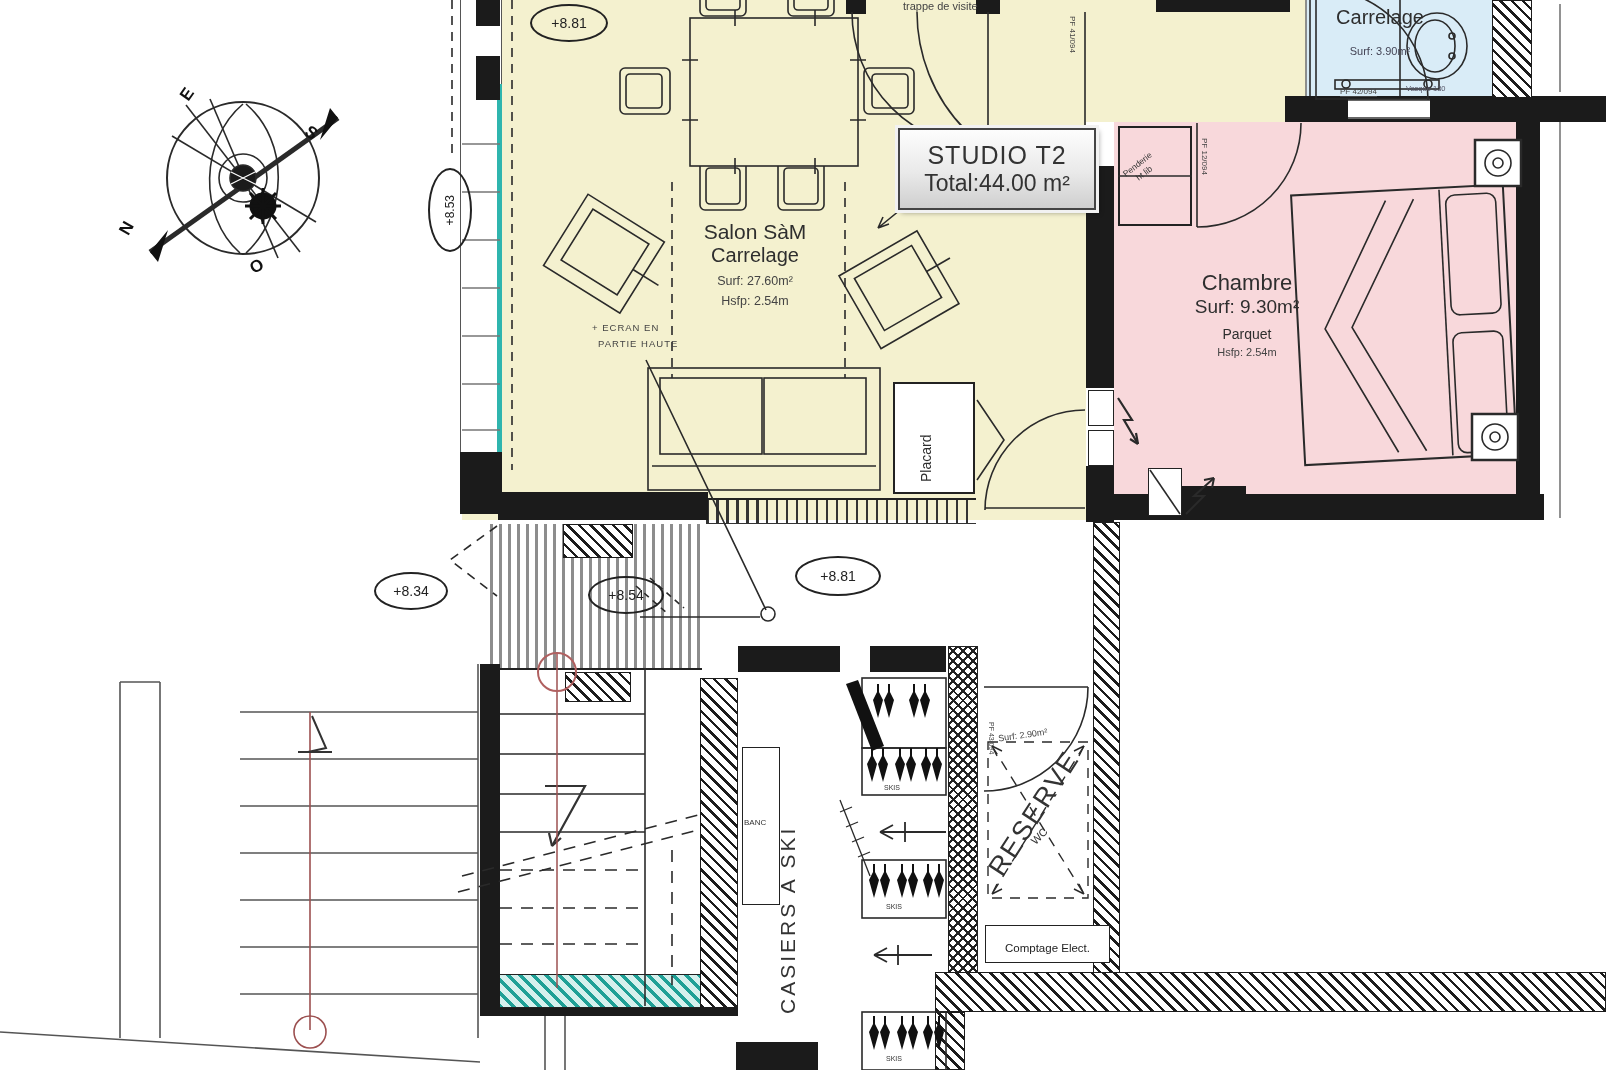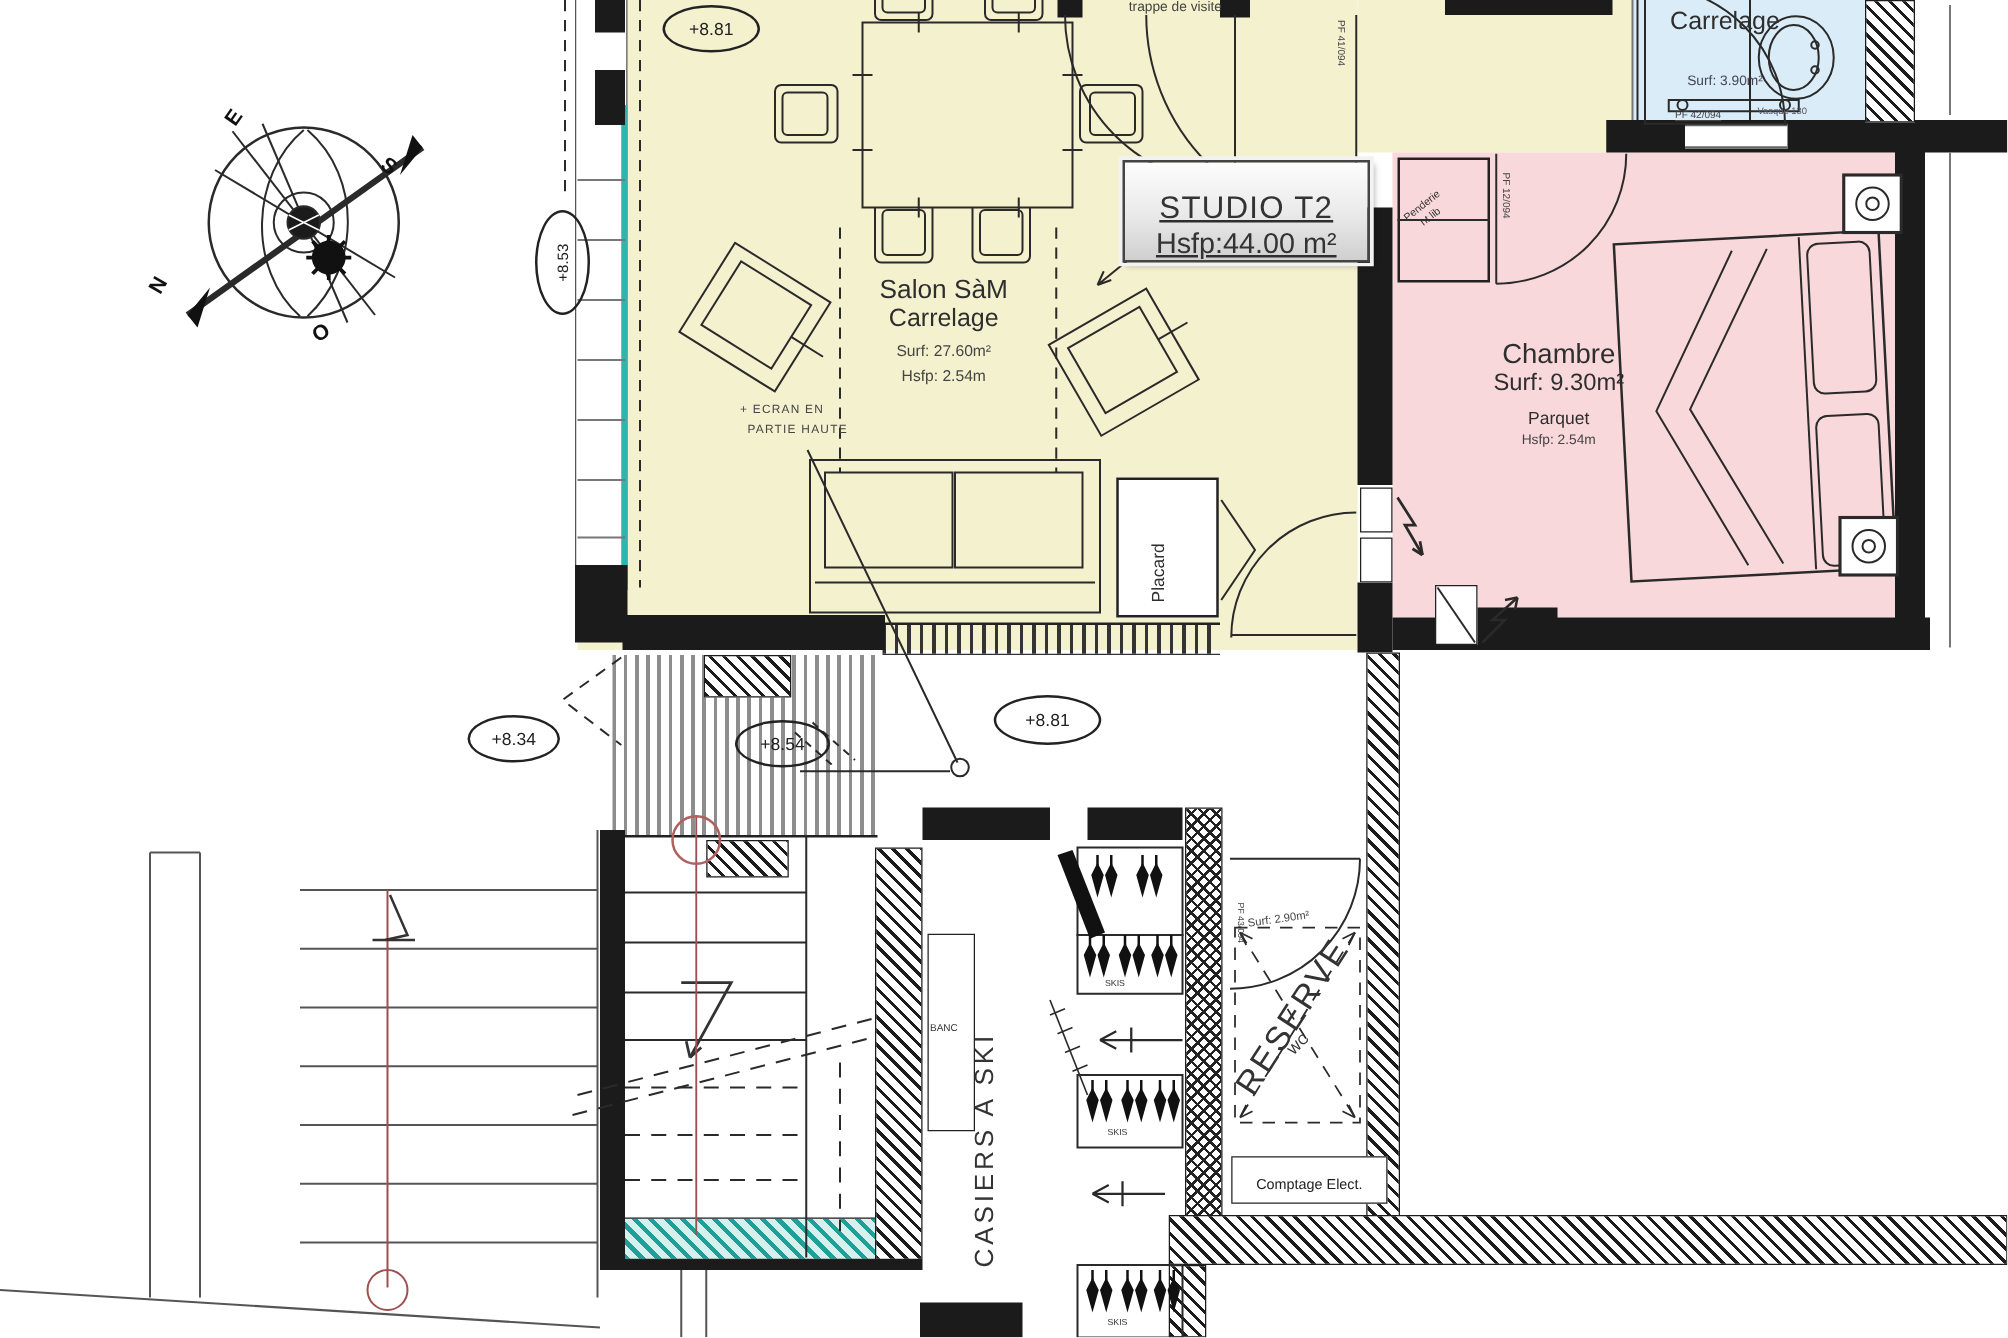--- a/index.html
+++ b/index.html
@@ -22,21 +22,21 @@
   .lvl{border:2.5px solid #222;border-radius:50%;display:flex;align-items:center;justify-content:center;
        font-size:14px;color:#222;box-sizing:border-box;background:transparent;z-index:6;}
   .txt{position:absolute;z-index:6;white-space:nowrap;}
   .ctr{text-align:center;}
   .vtext{writing-mode:vertical-rl;transform:rotate(180deg);}
   .vdown{writing-mode:vertical-rl;}
   .whitebox{background:#fff;border:1.5px solid #222;box-sizing:border-box;z-index:4;}
   svg text{font-family:"Liberation Sans",sans-serif;}
   #titlebox{border:2px solid #444;box-shadow:0 0 0 3px #f2f2f2,3px 3px 5px rgba(0,0,0,.35);
             background:linear-gradient(180deg,#fdfdfd 0%,#e9e9e9 55%,#cfcfcf 100%);
-            display:flex;flex-direction:column;align-items:center;justify-content:flex-end;z-index:7;text-decoration:underline;}
+            display:flex;flex-direction:column;align-items:center;justify-content:center;z-index:7;}
   #titlebox .l1{font-size:25px;letter-spacing:1px;color:#333;}
   #titlebox .l2{font-size:23px;color:#333;}
   .z1{z-index:1}.z2{z-index:2}.z3{z-index:3}.z4{z-index:4}
 </style>
 </head>
 <body>
 
 <div id="plan">
 
   <div class="abs fill-salon" style="left:462px;top:0;width:624px;height:520px;"></div>
@@ -301,21 +301,21 @@
     </div>
   <div class="abs lvl" style="left:588px;top:576px;width:76px;height:38px;">
       <span>+8.54</span>
     </div>
   <div class="abs lvl" style="left:795px;top:556px;width:86px;height:40px;">
       <span>+8.81</span>
     </div>
 
   <div id="titlebox" class="abs" style="left:898px;top:128px;width:194px;height:78px;">
     <div class="l1">STUDIO T2</div>
-    <div class="l2">Hsfp:44.00 m²</div>
+    <div class="l2">Total:44.00 m²</div>
   </div>
 
   <div class="txt ctr" style="left:660px;top:220px;width:190px;">
     <div style="font-size:21px;">Salon SàM</div>
     <div style="font-size:20px;">Carrelage</div>
     <div style="font-size:12.5px;color:#444;margin-top:7px;">Surf: 27.60m²</div>
     <div style="font-size:12.5px;color:#444;margin-top:6px;">Hsfp: 2.54m</div>
   </div>
   <div class="txt" style="left:592px;top:320px;font-size:9.5px;color:#444;letter-spacing:1px;line-height:1.7;">
     <div>+ ECRAN EN</div>
@@ -331,21 +331,21 @@
   </div>
   <div class="txt" style="left:1124px;top:158px;font-size:8.5px;color:#333;transform:rotate(-38deg);line-height:1.3;">
     <div>Penderie</div>
     <div style="margin-left:8px;">ht lib</div>
   </div>
   <div class="txt vdown" style="left:1200px;top:138px;font-size:8px;color:#444;">PF 12/094</div>
   <div class="txt vdown" style="left:1068px;top:16px;font-size:8px;color:#444;">PF 41/094</div>
 
   <div class="txt ctr" style="left:1315px;top:6px;width:130px;">
     <div style="font-size:20px;">Carrelage</div>
-    <div style="font-size:11px;color:#445;margin-top:30px;">Surf: 3.90m²</div>
+    <div style="font-size:11px;color:#445;margin-top:16px;">Surf: 3.90m²</div>
   </div>
   <div class="txt" style="left:1340px;top:87px;font-size:8px;color:#444;border-bottom:1px solid #444;">PF 42/094</div>
   <div class="txt" style="left:1406px;top:84px;font-size:7.5px;color:#556;">Vasque 130</div>
 
 
   <div class="txt" style="left:744px;top:818px;font-size:8px;color:#333;width:20px;text-align:center;">BANC</div>
   <div class="txt vtext" style="left:776px;top:752px;height:262px;font-size:21px;letter-spacing:3px;color:#333;">CASIERS A SKI</div>
   <div class="txt" style="left:884px;top:784px;font-size:7px;color:#333;">SKIS</div>
   <div class="txt" style="left:886px;top:903px;font-size:7px;color:#333;">SKIS</div>
   <div class="txt" style="left:886px;top:1055px;font-size:7px;color:#333;">SKIS</div>

